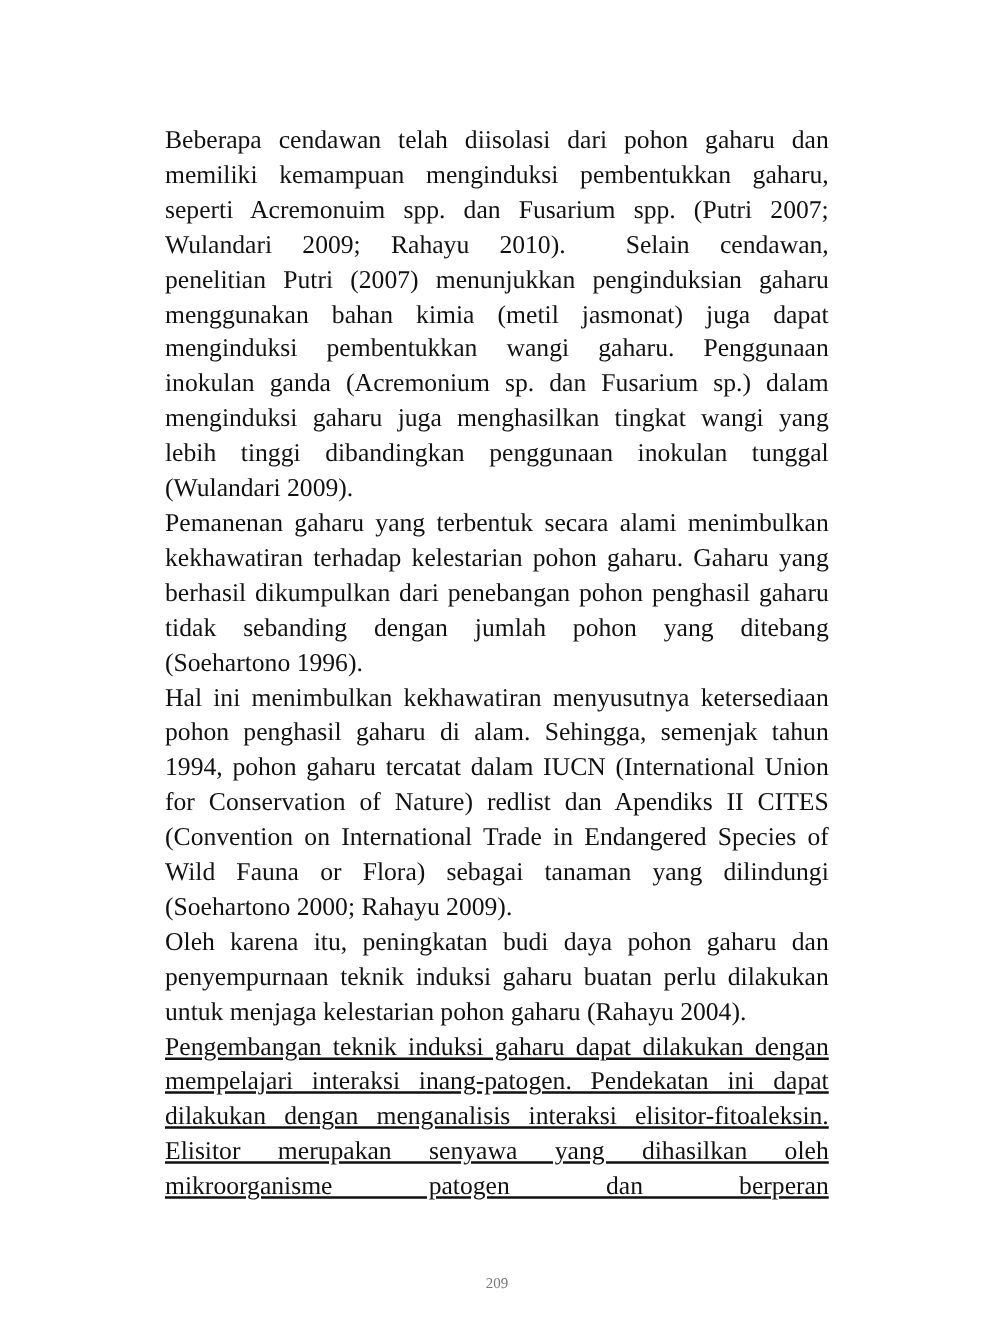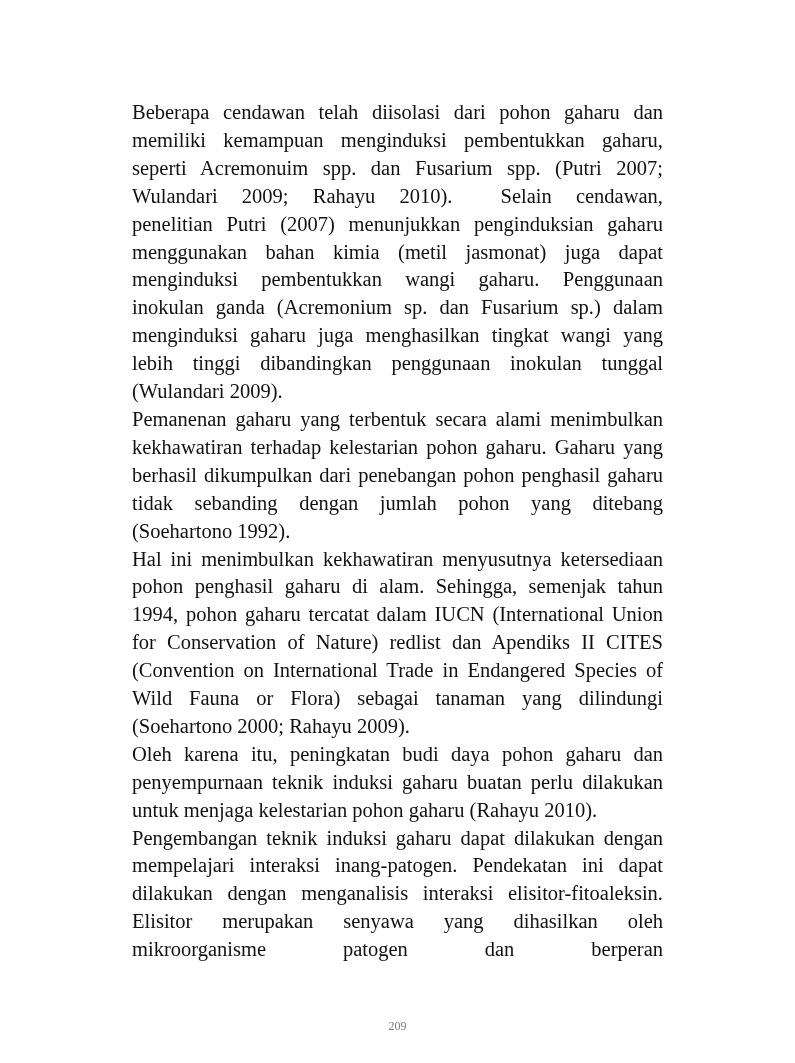--- a/index.html
+++ b/index.html
@@ -33,19 +33,19 @@
     font-size: 12px;
     color: #7a7a7a;
   }
 </style>
 </head>
 <body>
 
 <div class="page">
   <div class="text-block">
     <p class="para"><span>Beberapa cendawan telah diisolasi dari pohon gaharu dan memiliki kemampuan menginduksi pembentukkan gaharu, seperti Acremonuim spp. dan Fusarium spp. (Putri 2007; Wulandari 2009; Rahayu 2010).</span><span class="gap"></span><span>Selain cendawan, penelitian Putri (2007) menunjukkan penginduksian gaharu menggunakan bahan kimia (metil jasmonat) juga dapat menginduksi pembentukkan wangi gaharu. Penggunaan inokulan ganda (Acremonium sp. dan Fusarium sp.) dalam menginduksi gaharu juga menghasilkan tingkat wangi yang lebih tinggi dibandingkan penggunaan inokulan tunggal (Wulandari 2009).</span></p>
-    <p class="para">Pemanenan gaharu yang terbentuk secara alami menimbulkan kekhawatiran terhadap kelestarian pohon gaharu. Gaharu yang berhasil dikumpulkan dari penebangan pohon penghasil gaharu tidak sebanding dengan jumlah pohon yang ditebang (Soehartono 1992).</p>
+    <p class="para">Pemanenan gaharu yang terbentuk secara alami menimbulkan kekhawatiran terhadap kelestarian pohon gaharu. Gaharu yang berhasil dikumpulkan dari penebangan pohon penghasil gaharu tidak sebanding dengan jumlah pohon yang ditebang (Soehartono 1996).</p>
     <p class="para">Hal ini menimbulkan kekhawatiran menyusutnya ketersediaan pohon penghasil gaharu di alam. Sehingga, semenjak tahun 1994, pohon gaharu tercatat dalam IUCN (International Union for Conservation of Nature) redlist dan Apendiks II CITES (Convention on International Trade in Endangered Species of Wild Fauna or Flora) sebagai tanaman yang dilindungi (Soehartono 2000; Rahayu 2009).</p>
-    <p class="para">Oleh karena itu, peningkatan budi daya pohon gaharu dan penyempurnaan teknik induksi gaharu buatan perlu dilakukan untuk menjaga kelestarian pohon gaharu (Rahayu 2010).</p>
-    <p class="para" style="text-align-last: justify;">Pengembangan teknik induksi gaharu dapat dilakukan dengan mempelajari interaksi inang-patogen. Pendekatan ini dapat dilakukan dengan menganalisis interaksi elisitor-fitoaleksin. Elisitor merupakan senyawa yang dihasilkan oleh mikroorganisme patogen dan berperan</p>
+    <p class="para">Oleh karena itu, peningkatan budi daya pohon gaharu dan penyempurnaan teknik induksi gaharu buatan perlu dilakukan untuk menjaga kelestarian pohon gaharu (Rahayu 2004).</p>
+    <p class="para" style="text-align-last: justify; text-decoration: underline;">Pengembangan teknik induksi gaharu dapat dilakukan dengan mempelajari interaksi inang-patogen. Pendekatan ini dapat dilakukan dengan menganalisis interaksi elisitor-fitoaleksin. Elisitor merupakan senyawa yang dihasilkan oleh mikroorganisme patogen dan berperan</p>
   </div>
   <div class="page-number">209</div>
 </div>
 
 </body></html>

